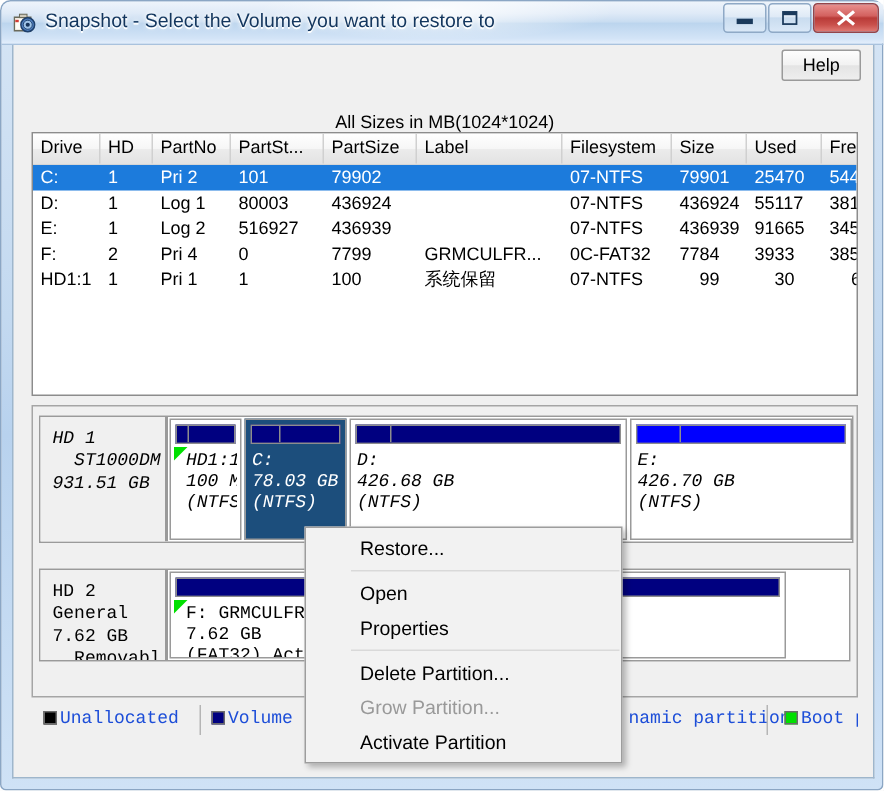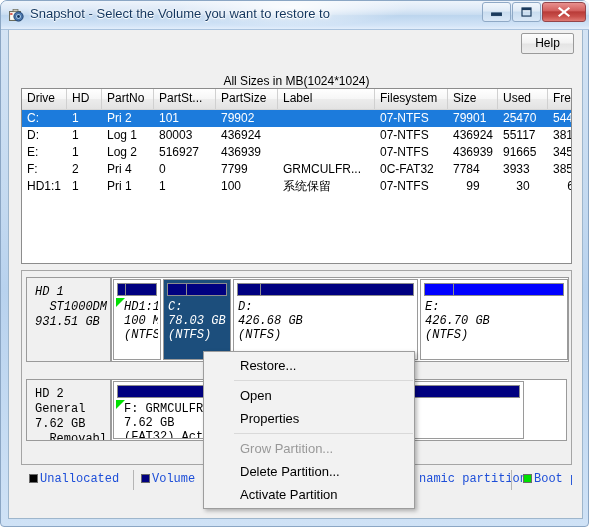--- a/index.html
+++ b/index.html
@@ -461,20 +461,20 @@
       </div>
 
     <div id="ctxmenu">
       <div id="ctx-gutter"></div>
       <div id="ctx-items">
           <div class="ctx-item">Restore...</div>
           <div class="ctx-sep"></div>
           <div class="ctx-item">Open</div>
           <div class="ctx-item">Properties</div>
           <div class="ctx-sep"></div>
+          <div class="ctx-item">Delete Partition...</div>
           <div class="ctx-item disabled">Grow Partition...</div>
-          <div class="ctx-item">Delete Partition...</div>
           <div class="ctx-item">Activate Partition</div>
         </div>
     </div>
 
   </div>
 </div>
 
 </body></html>

